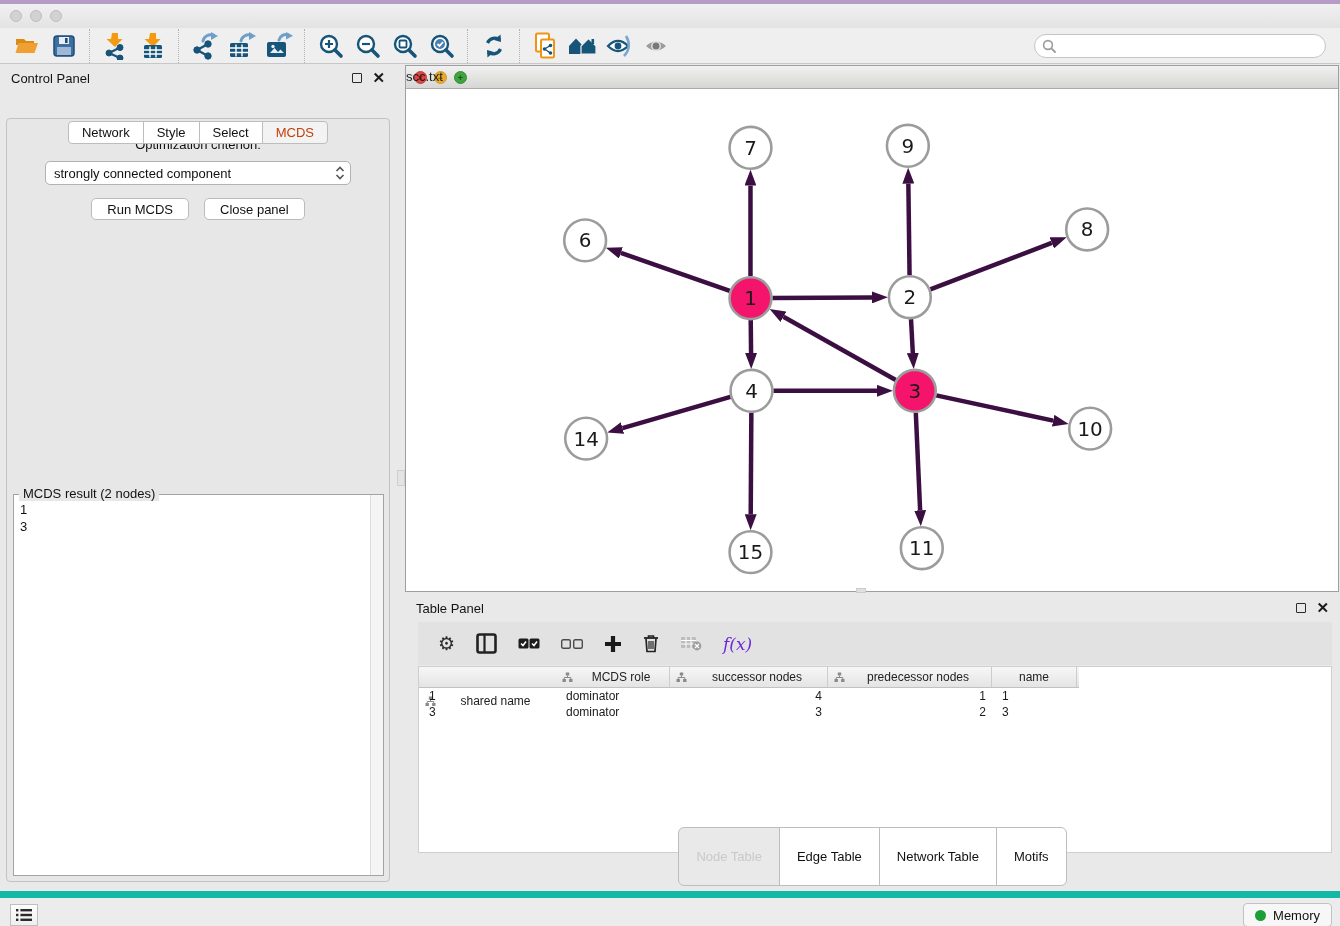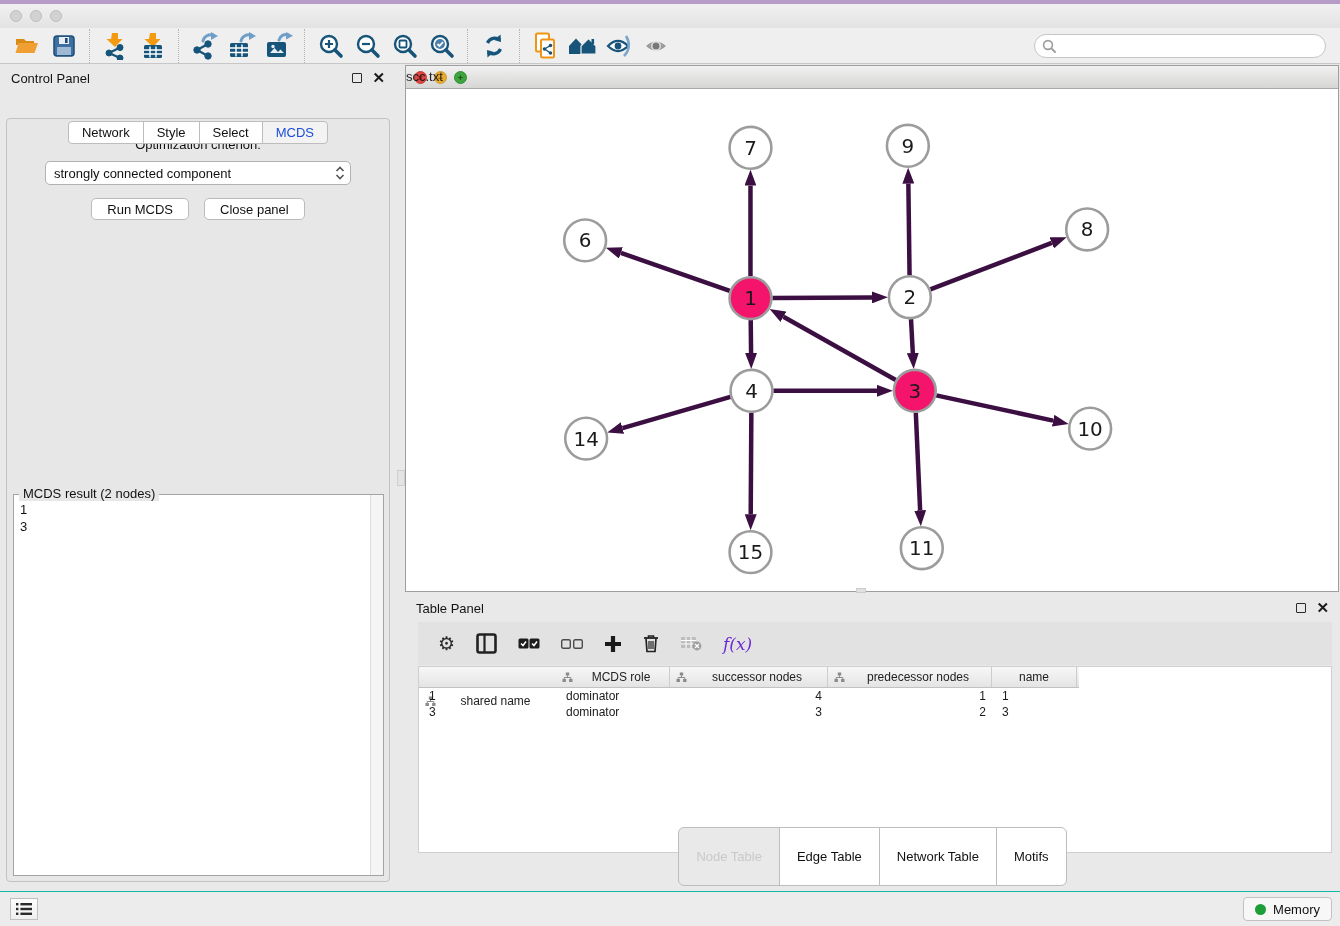--- a/index.html
+++ b/index.html
@@ -30,21 +30,21 @@
   .panel-title { font-size:13px; color:#141414; }
   .panel-hdr-icons { margin-left:auto; display:flex; align-items:center; gap:10px; }
   .float-ic { width:10px; height:10px; border:1.6px solid #2a2a2a; border-radius:1px; cursor:pointer; }
   .close-ic { font-size:15px; font-weight:bold; color:#1a1a1a; line-height:10px; cursor:pointer; }
 
   .seg-tabs { display:flex; justify-content:center; position:relative; z-index:2; }
   .seg-tab { font-size:13px; color:#111; background:#fff; border:1px solid #bdbdbd; padding:3px 13px;
              margin-left:-1px; cursor:pointer; white-space:nowrap; }
   .seg-tab:first-child { border-radius:4px 0 0 4px; margin-left:0; }
   .seg-tab:last-child { border-radius:0 4px 4px 0; }
-  .seg-tab.active { background:#f3f3f3; color:#1d4ed8; }
+  .seg-tab.active { background:#f3f3f3; color:#c2410c; }
   .cp-tabs { margin-top:30px; }
 
   .cp-content { position:absolute; left:6px; right:6px; top:53px; bottom:6px;
                 border:1px solid #c2c2c2; border-radius:4px; background:#e7e7e7; }
   .opt-label { margin-top:18px; text-align:center; font-size:13px; color:#111; }
   .dropdown { margin:9px 38px 0 38px; height:24px; background:#fff; border:1px solid #b2b2b2;
               border-radius:5px; display:flex; align-items:center; padding:0 4px 0 8px; font-size:13px; color:#111; cursor:pointer; }
   .dropdown .dd-label { flex:1; }
   .btn-row { display:flex; justify-content:center; gap:15px; margin-top:13px; }
   .push-btn { height:22px; padding:0 15px; font-size:13px; color:#111; background:#fff;
@@ -96,21 +96,21 @@
   .al { text-align:left; padding-left:10px; }
   .ar { text-align:right; padding-right:6px; }
 
   .tp-tabs { position:absolute; left:0; right:0; bottom:4px; display:flex; justify-content:center; }
   .tp-tabs .seg-tab { font-size:13px; font-weight:normal; padding:21px 17px; border-radius:0; }
   .tp-tabs .seg-tab:first-child { border-radius:6px 0 0 6px; }
   .tp-tabs .seg-tab:last-child { border-radius:0 6px 6px 0; }
   .tp-tabs .seg-tab.active { background:#e9e9e9; color:#c9c9c9; }
 
   
-  .statusbar { position:absolute; left:0; top:891px; right:0; height:35px; background:#ececec; border-top:1px solid #14b8a6; }
+  .statusbar { position:absolute; left:0; top:891px; right:0; height:35px; background:#ececec; border-top:7px solid #14b8a6; }
   .list-btn { position:absolute; left:10px; top:6px; width:28px; height:22px; border:1px solid #bfbfbf;
               background:linear-gradient(#fdfdfd,#efefef); display:flex; align-items:center; justify-content:center; cursor:pointer; }
   .memory-btn { position:absolute; right:8px; top:5px; height:24px; border:1px solid #c2c2c2; border-radius:4px;
                 background:#f7f7f7; display:flex; align-items:center; gap:7px; padding:0 11px; font-size:13px; color:#111; cursor:pointer; }
   .mem-dot { width:11px; height:11px; border-radius:50%; background:#1d9e38; }
 </style>
 </head>
 <body>
 
 <div class="app">

